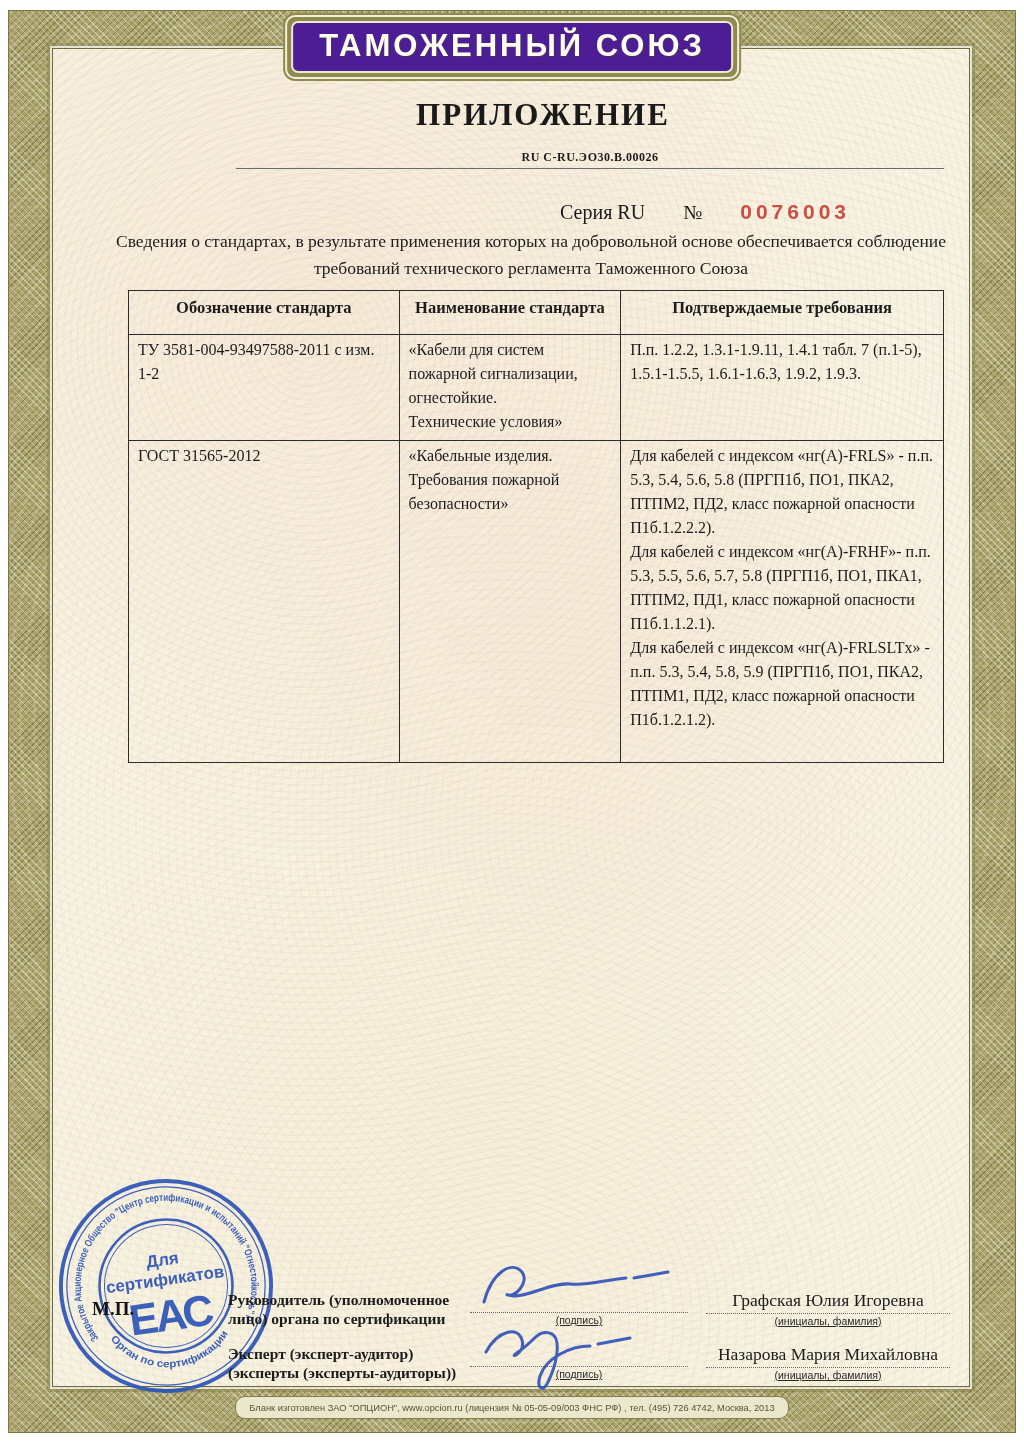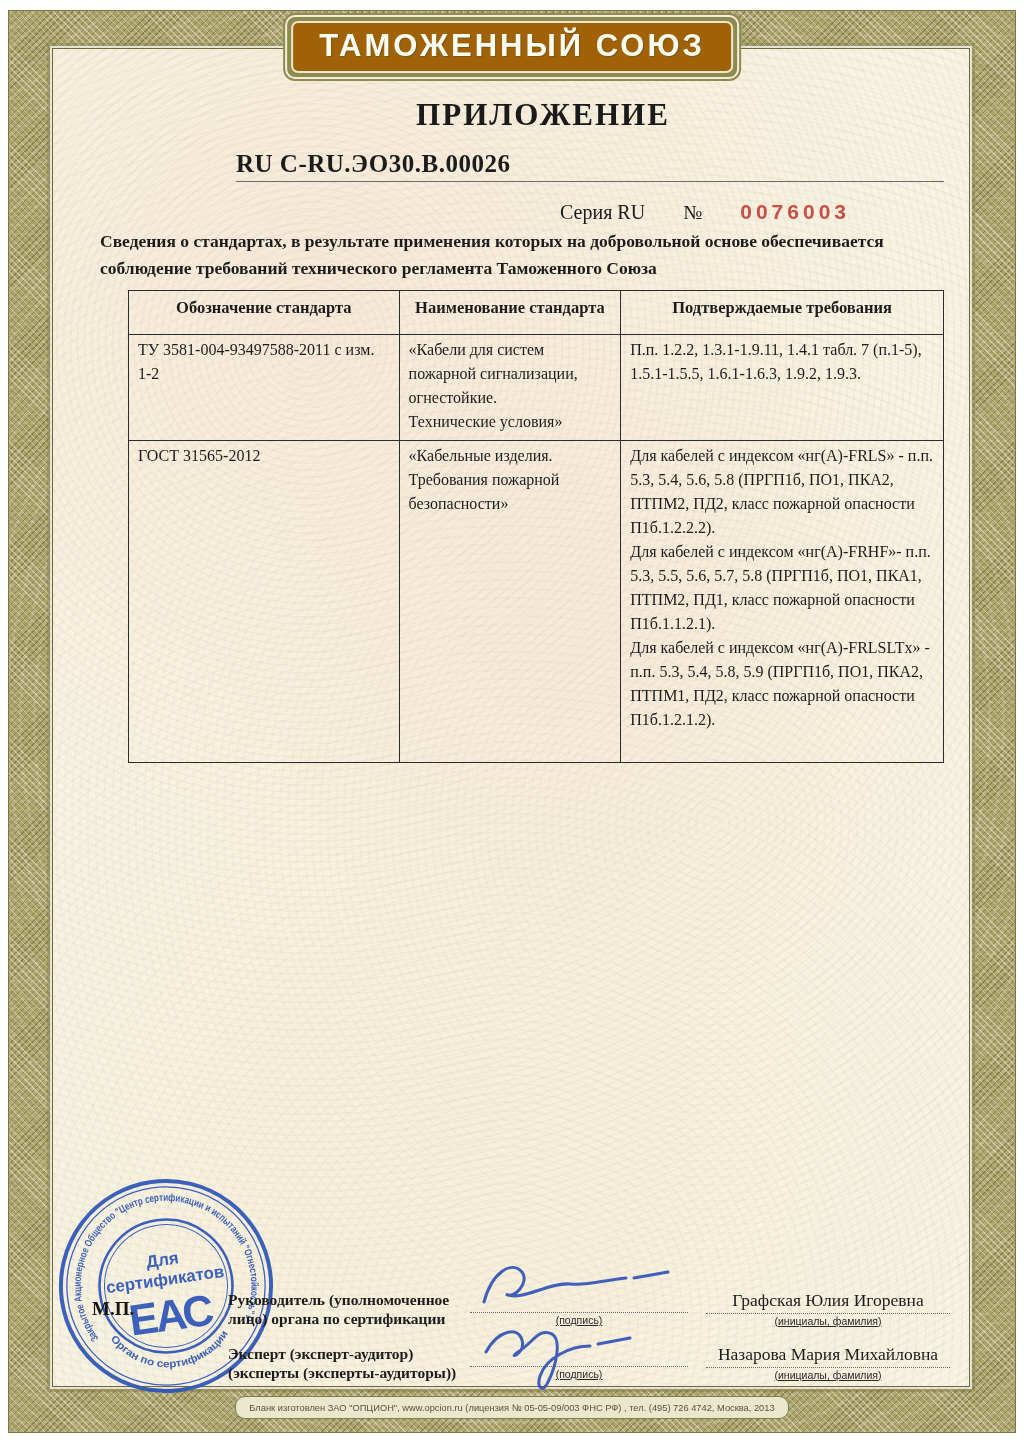--- a/index.html
+++ b/index.html
@@ -33,52 +33,52 @@
     border:1px solid #6f6a3c;
     box-shadow:0 0 0 2px rgba(255,255,250,.75), 0 0 0 5px rgba(120,115,65,.35);
   }
   
   .badge{
     position:absolute;top:15px;left:50%;transform:translateX(-50%);
     background:#8f8a50;border:2px solid #f2efd9;border-radius:10px;
     padding:4px;z-index:5;box-shadow:0 0 0 2px #8f8a50;
   }
   .badge-in{
-    border:2px solid #ece8d0;border-radius:7px;background:#a16207;
+    border:2px solid #ece8d0;border-radius:7px;background:#4c1d95;
     padding:5px 26px 7px 26px;
   }
   .badge-in span{
     font-family:"Liberation Sans",sans-serif;font-weight:bold;font-size:31px;
     letter-spacing:3px;color:#fdfcf0;text-shadow:1px 1px 0 rgba(80,75,35,.5);
     white-space:nowrap;
   }
   
   .title{
     position:absolute;top:97px;left:0;width:100%;text-align:center;
     font-weight:bold;font-size:31px;letter-spacing:2px;color:#1a1a1a;z-index:2;padding-left:31px;
   }
   .certline{
     position:absolute;top:150px;left:228px;right:80px;display:flex;align-items:flex-end;z-index:2;
   }
   .certline .lbl{font-weight:bold;font-size:19px;white-space:nowrap;letter-spacing:.5px;}
   .certline .numwrap{
-    flex:1;margin-left:8px;border-bottom:1.5px solid #6b6b6b;text-align:left;
-    font-weight:bold;font-size:25px;padding-bottom:3px;letter-spacing:.5px;
+    flex:1;margin-left:8px;border-bottom:1.5px solid #6b6b6b;text-align:center;
+    font-weight:bold;font-size:12px;padding-bottom:3px;letter-spacing:.5px;
   }
   .seriesline{
     position:absolute;top:200px;left:560px;display:flex;align-items:baseline;gap:38px;
     font-size:20px;z-index:2;
   }
   .seriesline .rednum{
     font-family:Liberation Sans, sans-serif;font-weight:bold;font-size:21px;
     letter-spacing:4px;color:#c94f45;
   }
   .intro{
-    position:absolute;top:228px;left:100px;right:62px;
-    font-weight:bold;font-size:17.5px;line-height:1.55;z-index:2;
+    position:absolute;top:228px;left:100px;right:62px;text-align:center;
+    font-weight:normal;font-size:17.5px;line-height:1.55;z-index:2;
   }
   
   .stdtable{
     position:absolute;left:128px;top:290px;width:816px;border-collapse:collapse;
     table-layout:fixed;z-index:2;
   }
   .stdtable th,.stdtable td{
     border:1.6px solid #2c2c2c;vertical-align:top;padding:3px 9px 6px 9px;
     font-size:16px;line-height:1.5;text-align:left;
   }

